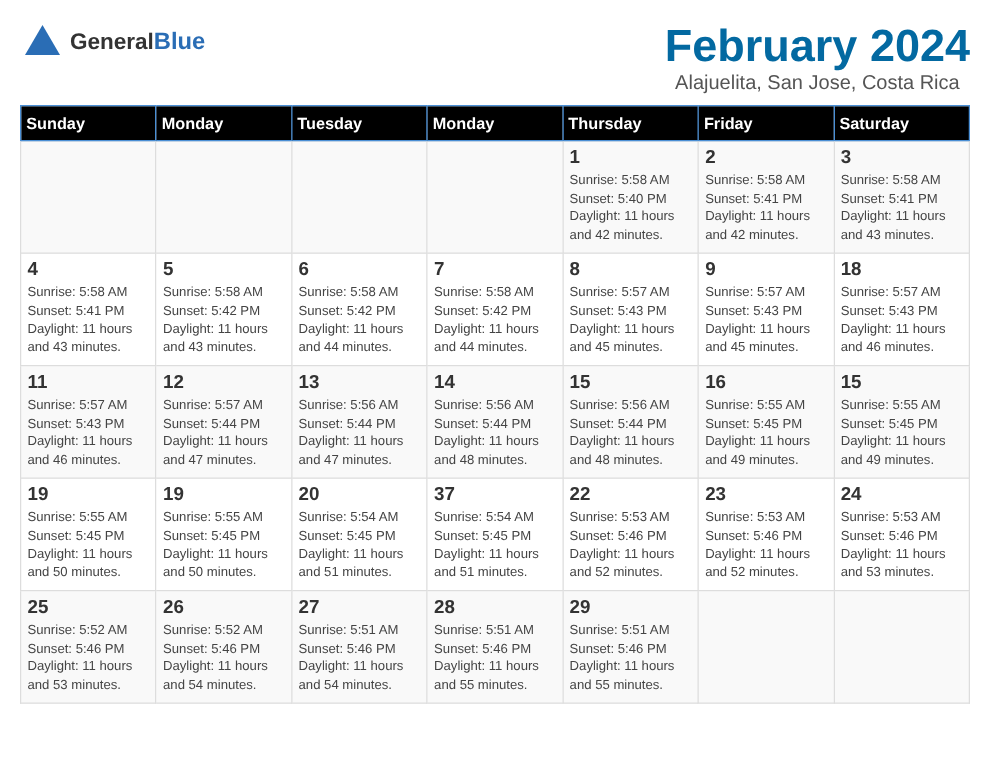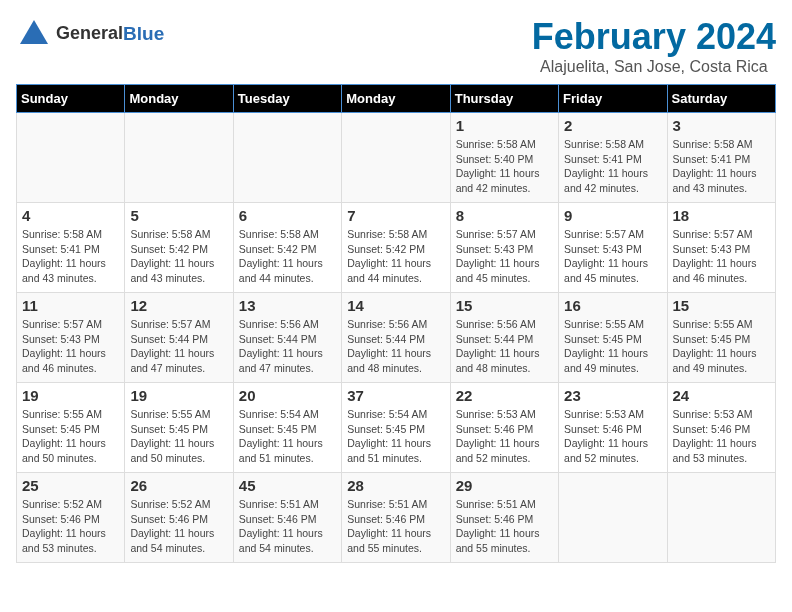--- a/index.html
+++ b/index.html
@@ -320,21 +320,21 @@
 and 53 minutes.</div>
         </td>
         <td>
           <span class="day-number">26</span>
           <div class="day-info" style="white-space: pre-line;">Sunrise: 5:52 AM
 Sunset: 5:46 PM
 Daylight: 11 hours
 and 54 minutes.</div>
         </td>
         <td>
-          <span class="day-number">45</span>
+          <span class="day-number">27</span>
           <div class="day-info" style="white-space: pre-line;">Sunrise: 5:51 AM
 Sunset: 5:46 PM
 Daylight: 11 hours
 and 54 minutes.</div>
         </td>
         <td>
           <span class="day-number">28</span>
           <div class="day-info" style="white-space: pre-line;">Sunrise: 5:51 AM
 Sunset: 5:46 PM
 Daylight: 11 hours

